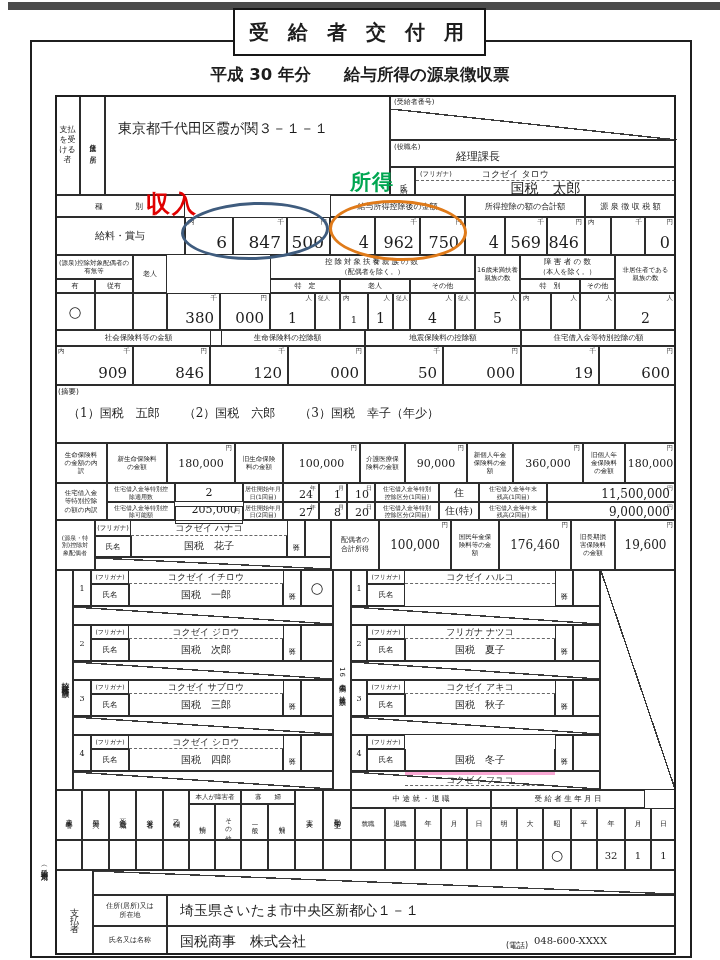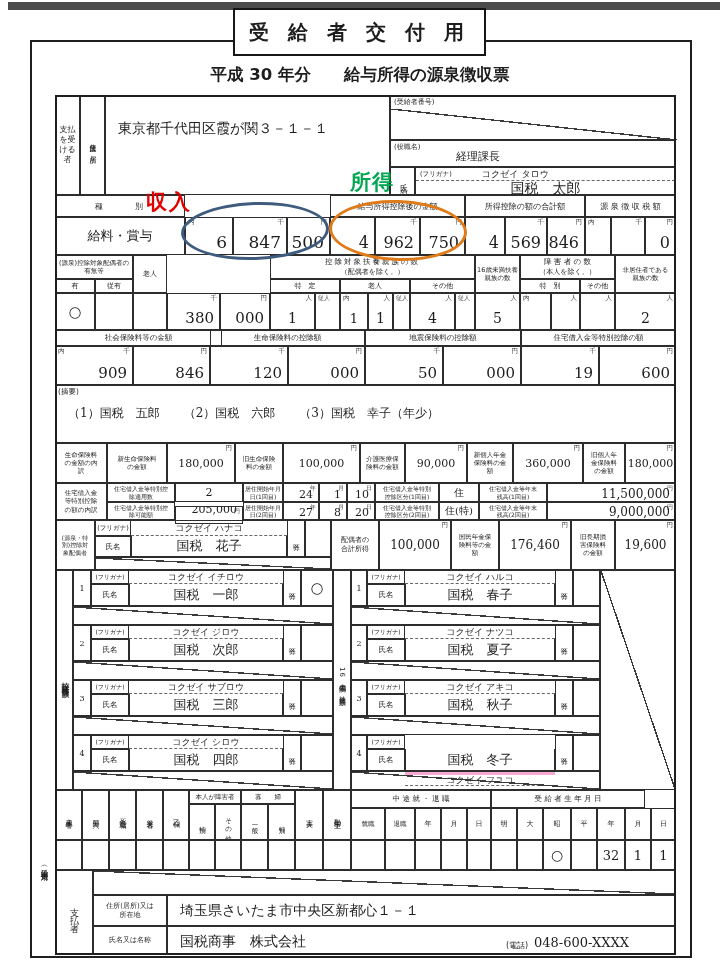--- a/index.html
+++ b/index.html
@@ -13,21 +13,21 @@
   .mcell{display:flex;align-items:flex-end;justify-content:flex-end;padding:0 5px 3px 0;overflow:hidden}
   .serif{font-family:"DejaVu Serif","Liberation Serif",serif}
   .mv{line-height:1}
   .u{position:absolute;top:1px;font-size:6.5px;line-height:1;color:#333}
   .ur{right:2px}.ul{left:2px}
   .vert{writing-mode:vertical-rl;text-orientation:mixed;letter-spacing:1px}
   .wrap{word-break:break-all}
   .dash-b{border-bottom:1px dashed #666}
   .diagTR{background:linear-gradient(to top right,transparent calc(50% - 0.7px),#3a3a3a calc(50% - 0.7px),#3a3a3a calc(50% + 0.7px),transparent calc(50% + 0.7px))}
   .f6{font-size:6px}.f65{font-size:6.5px}.f7{font-size:7px}.f75{font-size:7.5px}.f8{font-size:8px}
-  .f9{font-size:9px}.f10{font-size:10px}.f11{font-size:11px}.f12{font-size:12px}.f13{font-size:13px}
+  .f9{font-size:9px}.f10{font-size:10px}.f11{font-size:11px}.f12{font-size:12px}.f13{font-size:10px}
   .f14{font-size:14px}.f15{font-size:15px}.f16{font-size:16px}.f17{font-size:17px}
   .ls2{letter-spacing:2px}
   .hdr{display:flex;align-items:center;justify-content:center;text-align:center;font-size:8px;letter-spacing:2px;overflow:hidden}
 </style>
 </head>
 <body>
 
 <div class="abs" style="left:8px;top:2px;width:712px;height:8px;background:#4b4b4b"></div>
 
 <div class="abs" style="left:30px;top:40px;width:662px;height:918px;border:2px solid #1f1f1f"></div>
@@ -368,29 +368,28 @@
   <div class="abs dash-b ccell f9" style="left:74px;top:640px;width:154px;height:14px;border-top:1px solid #2d2d2d">コクゼイ シロウ</div>
   <div class="abs b ccell serif f13" style="left:74px;top:654px;width:154px;height:22px;border-top:none">国税　四郎</div>
   <div class="abs b ccell vert f65" style="left:228px;top:640px;width:18px;height:36px">区分</div>
   <div class="abs b ccell serif f15" style="left:246px;top:640px;width:32px;height:36px"></div>
   <div class="abs b diagTR" style="left:18px;top:676px;width:260px;height:19px"></div>
 
   <div class="abs b ccell serif f8" style="left:296px;top:475px;width:16px;height:36px">1</div>
   <div class="abs b lc f6" style="left:312px;top:475px;width:38px;height:14px">(フリガナ)</div>
   <div class="abs b lc f75" style="left:312px;top:489px;width:38px;height:22px">氏名</div>
   <div class="abs dash-b ccell f9" style="left:350px;top:475px;width:150px;height:14px;border-top:1px solid #2d2d2d">コクゼイ ハルコ</div>
-  <div class="abs b ccell serif f13" style="left:350px;top:489px;width:150px;height:22px;border-top:none">国税　春子</div>
   <div class="abs b ccell vert f65" style="left:500px;top:475px;width:18px;height:36px">区分</div>
   <div class="abs b" style="left:518px;top:475px;width:27px;height:36px"></div>
   <div class="abs b diagTR" style="left:296px;top:511px;width:249px;height:19px"></div>
 
   <div class="abs b ccell serif f8" style="left:296px;top:530px;width:16px;height:36px">2</div>
   <div class="abs b lc f6" style="left:312px;top:530px;width:38px;height:14px">(フリガナ)</div>
   <div class="abs b lc f75" style="left:312px;top:544px;width:38px;height:22px">氏名</div>
-  <div class="abs dash-b ccell f9" style="left:350px;top:530px;width:150px;height:14px;border-top:1px solid #2d2d2d">コクゼイ ナツコ</div>
+  <div class="abs dash-b ccell f9" style="left:350px;top:530px;width:150px;height:14px;border-top:1px solid #2d2d2d">フリガナ ナツコ</div>
   <div class="abs b ccell serif f13" style="left:350px;top:544px;width:150px;height:22px;border-top:none">国税　夏子</div>
   <div class="abs b ccell vert f65" style="left:500px;top:530px;width:18px;height:36px">区分</div>
   <div class="abs b" style="left:518px;top:530px;width:27px;height:36px"></div>
   <div class="abs b diagTR" style="left:296px;top:566px;width:249px;height:19px"></div>
 
   <div class="abs b ccell serif f8" style="left:296px;top:585px;width:16px;height:36px">3</div>
   <div class="abs b lc f6" style="left:312px;top:585px;width:38px;height:14px">(フリガナ)</div>
   <div class="abs b lc f75" style="left:312px;top:599px;width:38px;height:22px">氏名</div>
   <div class="abs dash-b ccell f9" style="left:350px;top:585px;width:150px;height:14px;border-top:1px solid #2d2d2d">コクゼイ アキコ</div>
   <div class="abs b ccell serif f13" style="left:350px;top:599px;width:150px;height:22px;border-top:none">国税　秋子</div>
@@ -468,16 +467,16 @@
   <div class="abs b lc f7" style="left:38px;top:831px;width:74px;height:29px">氏名又は名称</div>
   <div class="abs b" style="left:112px;top:831px;width:509px;height:29px">
     <span class="abs serif f14" style="left:12px;top:6px">国税商事　株式会社</span>
     <span class="abs f8" style="left:338px;top:13px">(電話)</span>
     <span class="abs serif f13" style="left:366px;top:8px">048-600-XXXX</span>
   </div>
 
   <div class="abs" style="left:0;top:0;width:621px;height:860px;border:2px solid #1f1f1f;pointer-events:none"></div>
 </div>
 
-<div class="abs" style="left:146px;top:188px;font-size:21px;font-weight:bold;color:#e00000;letter-spacing:2px">収入</div>
+<div class="abs" style="left:146px;top:188px;font-size:24px;font-weight:bold;color:#e00000;letter-spacing:2px">収入</div>
 <div class="abs" style="left:350px;top:168px;font-size:21px;font-weight:bold;color:#00a651;letter-spacing:1px">所得</div>
 <div class="abs" style="left:181px;top:202px;width:148px;height:58px;border:3px solid #3f5c7e;border-radius:50%;transform:rotate(-2deg)"></div>
 <div class="abs" style="left:329px;top:200px;width:138px;height:61px;border:3px solid #e07b1a;border-radius:50%;transform:rotate(2deg)"></div>
 
 </body></html>

